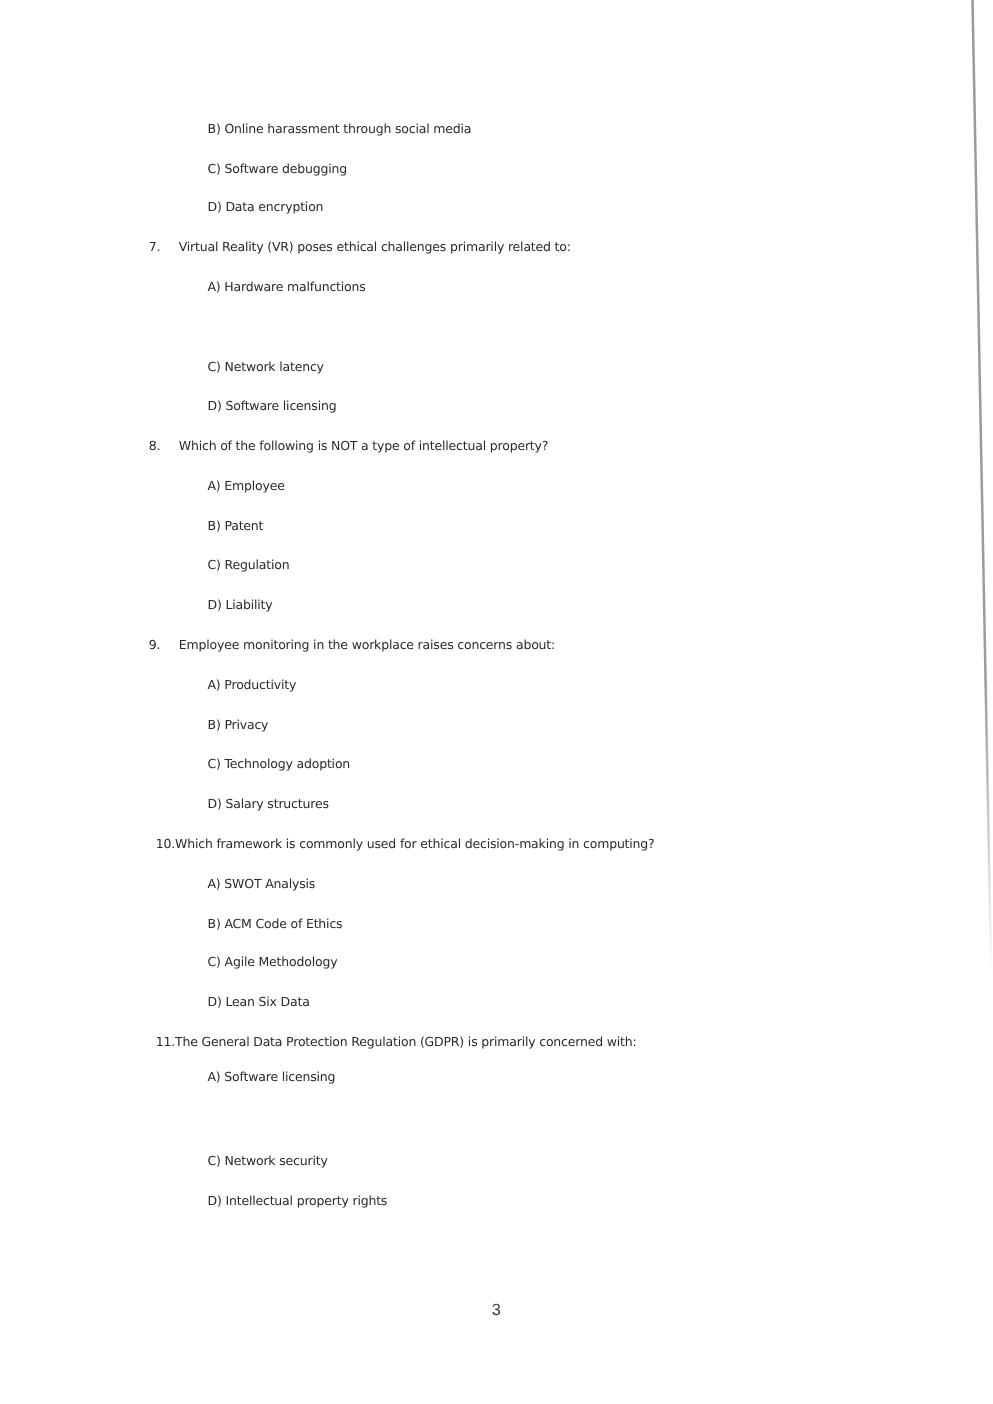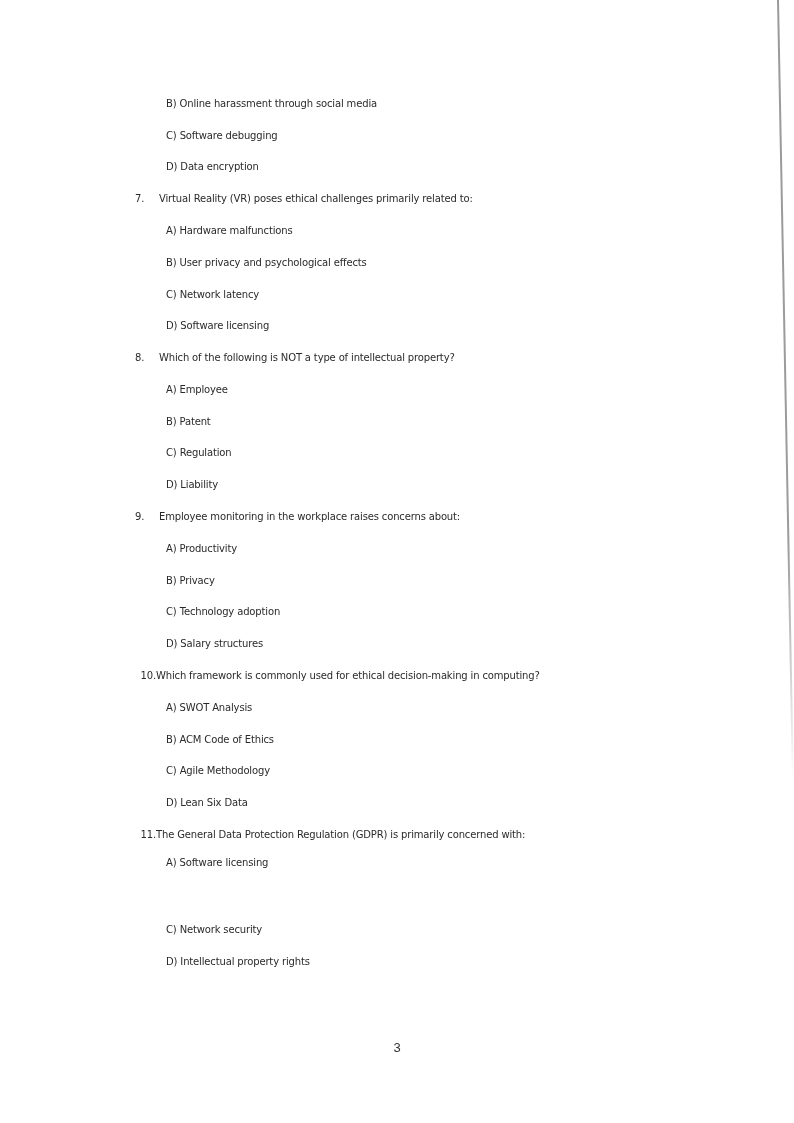--- a/index.html
+++ b/index.html
@@ -33,21 +33,21 @@
       transform-origin: top left;
     }
     .line {
       position: absolute;
       font-size: 10px;
       line-height: 18px;
       white-space: nowrap;
       letter-spacing: -0.15px;
     }
     .option { left: 166px; }
-    .question { left: 119px; margin-left: 16px; }
+    .question { left: 119px; }
     .qnum {
       display: inline-block;
       width: 24px;
     }
     .qnum.wide { width: 21px; text-align: right; }
     .page-number {
       position: absolute;
       left: 0;
       width: 794px;
       top: 1040px;
@@ -62,21 +62,20 @@
 
 <div class="page">
   <div class="scan-edge"></div>
 
   <div class="line option" style="top:95px"><span>B)</span> <span>Online harassment through social media</span></div>
   <div class="line option" style="top:127px"><span>C)</span> <span>Software debugging</span></div>
   <div class="line option" style="top:158px"><span>D)</span> <span>Data encryption</span></div>
 
   <div class="line question" style="top:190px"><span class="qnum">7.</span><span>Virtual Reality (VR) poses ethical challenges primarily related to:</span></div>
   <div class="line option" style="top:222px"><span>A)</span> <span>Hardware malfunctions</span></div>
-  <div class="line option" style="top:254px"><span>B)</span> <span>User privacy and psychological effects</span></div>
   <div class="line option" style="top:286px"><span>C)</span> <span>Network latency</span></div>
   <div class="line option" style="top:317px"><span>D)</span> <span>Software licensing</span></div>
 
   <div class="line question" style="top:349px"><span class="qnum">8.</span><span>Which of the following is NOT a type of intellectual property?</span></div>
   <div class="line option" style="top:381px"><span>A)</span> <span>Employee</span></div>
   <div class="line option" style="top:413px"><span>B)</span> <span>Patent</span></div>
   <div class="line option" style="top:444px"><span>C)</span> <span>Regulation</span></div>
   <div class="line option" style="top:476px"><span>D)</span> <span>Liability</span></div>
 
   <div class="line question" style="top:508px"><span class="qnum">9.</span><span>Employee monitoring in the workplace raises concerns about:</span></div>

